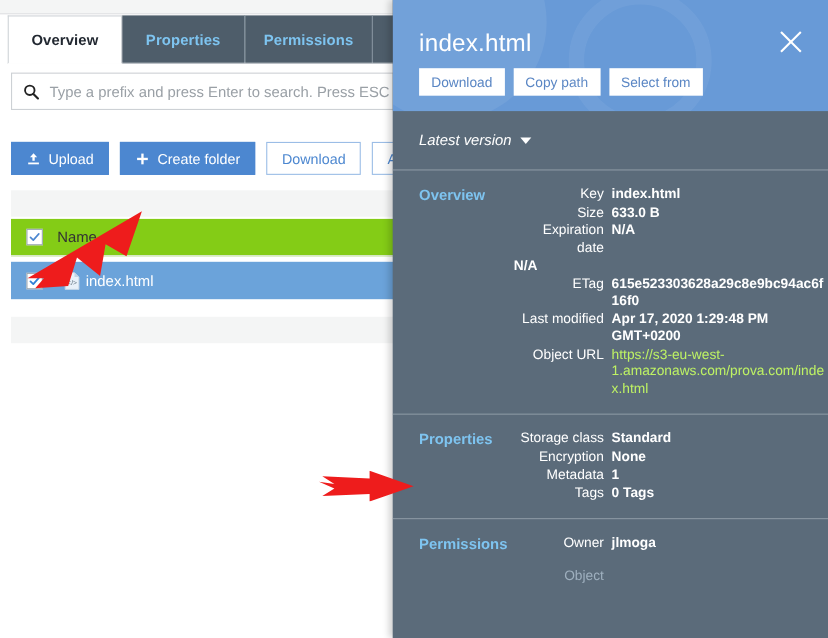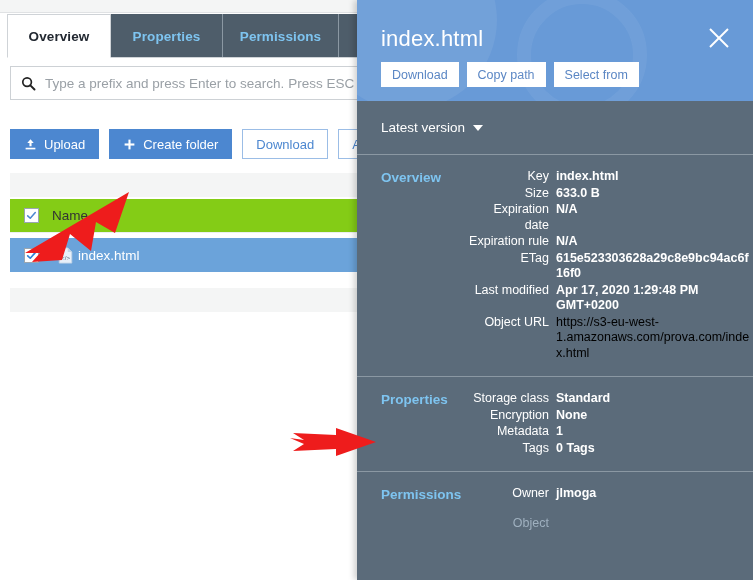--- a/index.html
+++ b/index.html
@@ -256,20 +256,21 @@
     height: 54px;
     display: flex;
     align-items: center;
     padding-left: 24px;
     border-bottom: 1px solid #8b98a3;
     box-sizing: border-box;
   }
   .panel-version span.lbl {
     font-size: 13.5px;
     color: #ffffff;
+    font-style: italic;
   }
   .caret-dn {
     display: inline-block;
     margin-left: 8px;
     width: 0; height: 0;
     border-left: 5px solid transparent;
     border-right: 5px solid transparent;
     border-top: 6px solid #ffffff;
     vertical-align: middle;
   }
@@ -305,21 +306,21 @@
   }
   .kv .k.muted { color: #9fb0bf; }
   .kv .v {
     font-size: 12.5px;
     font-weight: bold;
     color: #ffffff;
     word-break: break-word;
     width: 197px;
   }
   .kv .v.link {
-    color: #000000;
+    color: #bef264;
     font-weight: normal;
   }
   .kv.spacer { height: 12px; }
 
   
   .arrow-svg {
     position: absolute;
     pointer-events: none;
     z-index: 50;
   }
@@ -466,21 +467,20 @@
       </div>
     <div class="kv">
         <div class="k">Size</div>
         <div class="v">633.0 B</div>
       </div>
     <div class="kv">
         <div class="k">Expiration date</div>
         <div class="v">N/A</div>
       </div>
     <div class="kv">
-        <div class="k">Expiration rule</div>
         <div class="v">N/A</div>
       </div>
     <div class="kv">
         <div class="k">ETag</div>
         <div class="v">615e523303628a29c8e9bc94ac6f16f0</div>
       </div>
     <div class="kv">
         <div class="k">Last modified</div>
         <div class="v">Apr 17, 2020 1:29:48 PM GMT+0200</div>
       </div>

